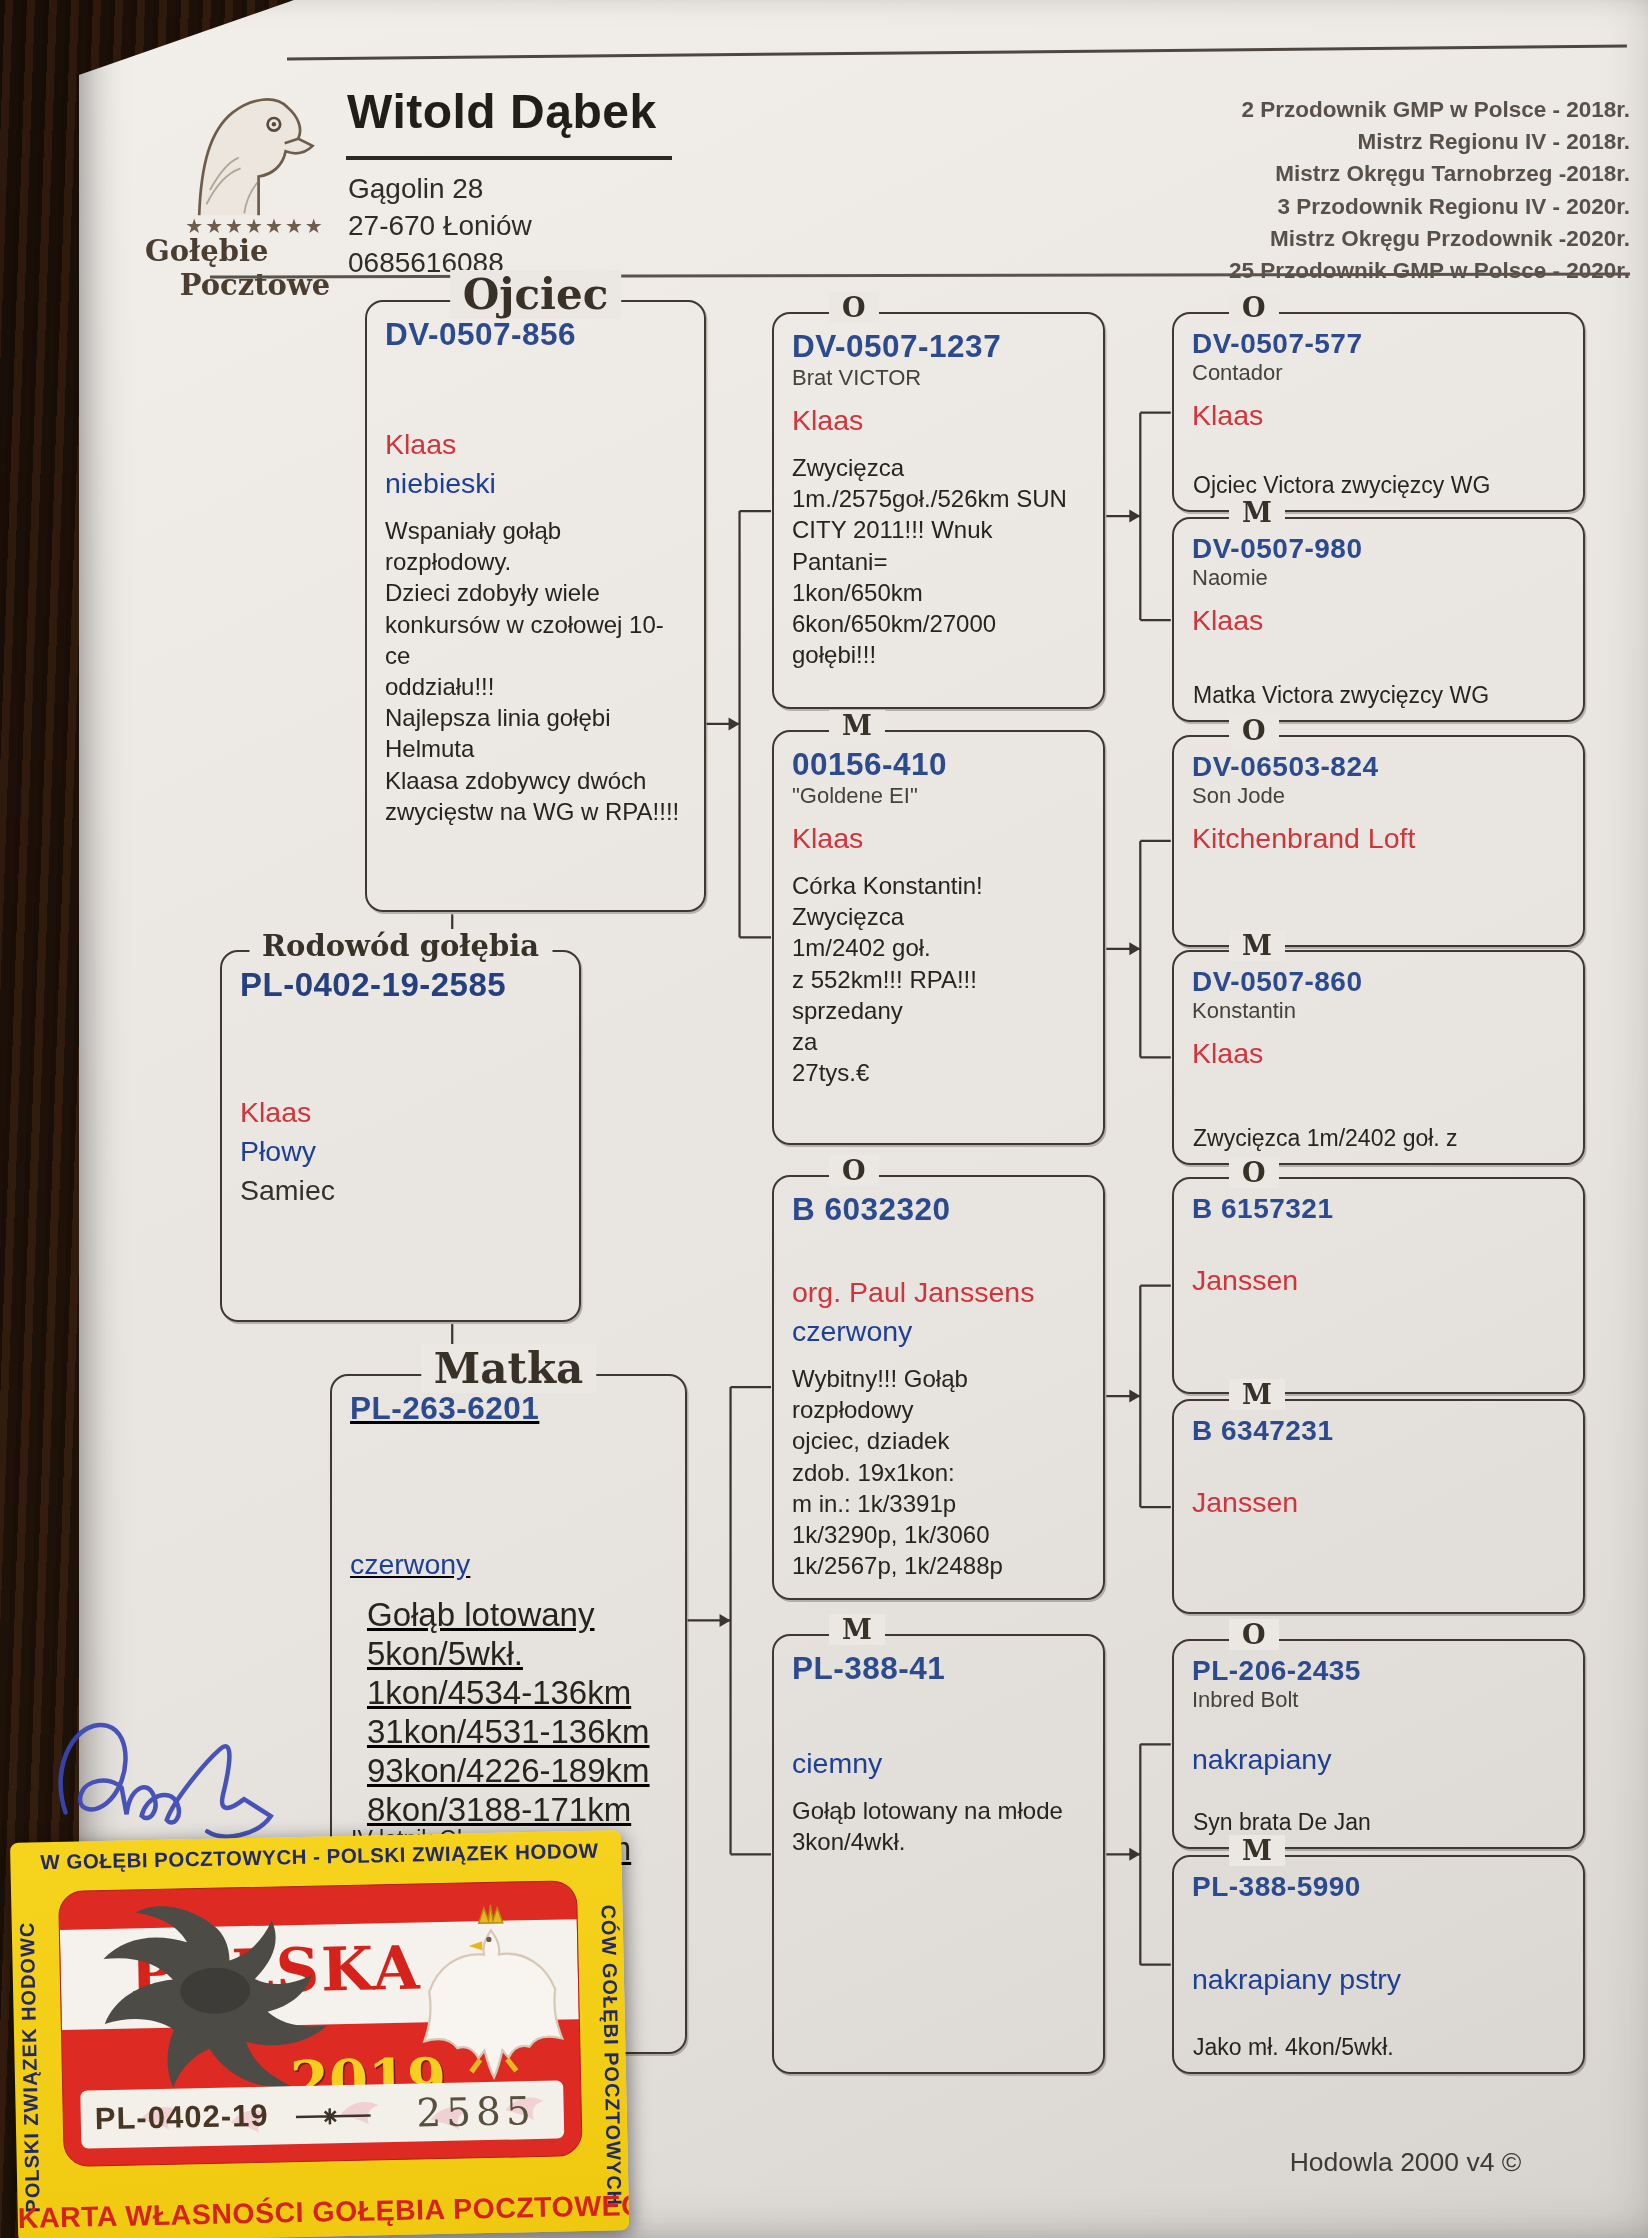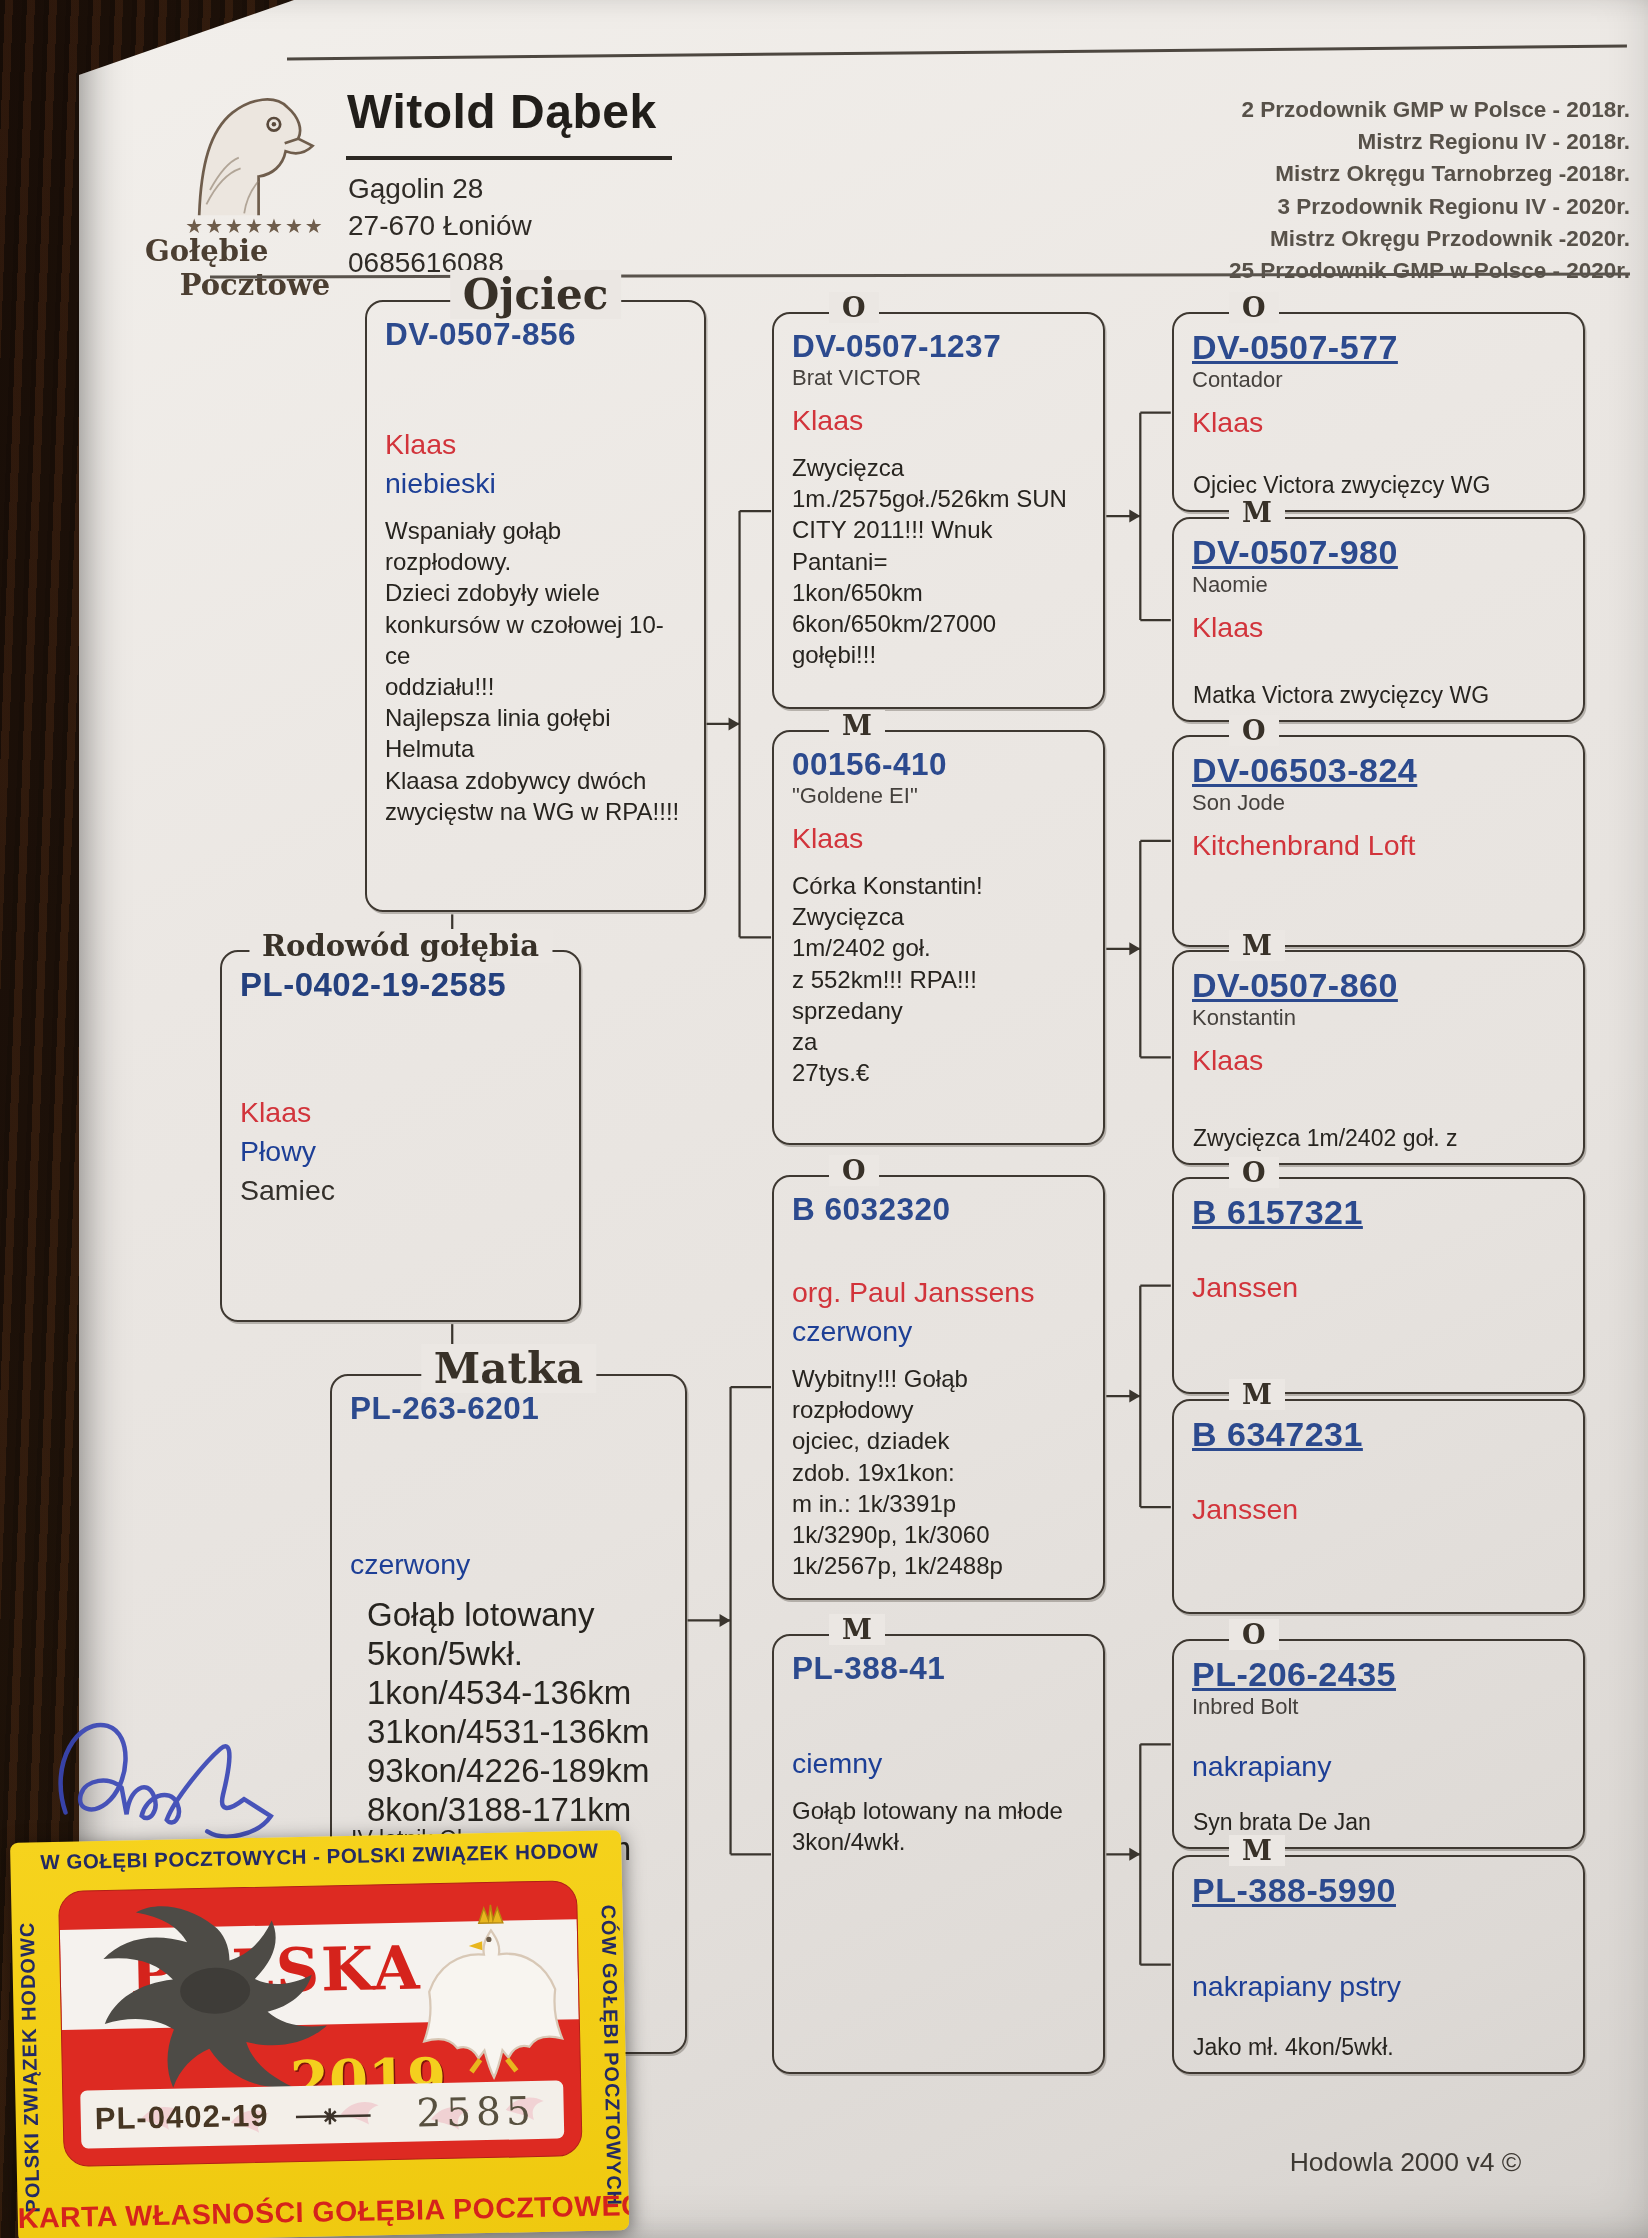--- a/index.html
+++ b/index.html
@@ -40,21 +40,21 @@
   .s-ring{font-weight:bold;font-size:31.5px;color:#2c4a8e;letter-spacing:0.5px;}
   .s-name{font-size:22px;color:#45413d;min-height:39px;}
   .s-strain{font-size:28.5px;color:#d2343b;min-height:39px;}
   .s-color{font-size:28.5px;color:#1d3f96;min-height:39px;}
   .s-sex{font-size:28.5px;color:#34302b;min-height:39px;}
   .s-desc{font-size:24px;color:#27241f;white-space:pre-line;line-height:1.30;margin-top:9px;}
   .s-note{position:absolute;left:19px;right:14px;bottom:11px;font-size:23px;color:#27241f;}
   
   .b-father {left:365px; top:300px; width:341px; height:612px;}
   .b-subject{left:220px; top:950px;width:361px; height:372px;}
-  .b-mother {left:330px; top:1374px;width:357px; height:680px;}
+  .b-mother {left:330px; top:1374px;width:357px; height:680px;text-decoration:underline;}
   .b-g3a{left:772px;top:312px; width:333px;height:397px;}
   .b-g3b{left:772px;top:730px;width:333px;height:415px;}
   .b-g3c{left:772px;top:1175px;width:333px;height:425px;}
   .b-g3d{left:772px;top:1634px;width:333px;height:440px;}
   .b-g4a{left:1172px;top:312px; width:413px;height:200px;}
   .b-g4b{left:1172px;top:517px;width:413px;height:205px;}
   .b-g4c{left:1172px;top:735px;width:413px;height:212px;}
   .b-g4d{left:1172px;top:950px;width:413px;height:215px;}
   .b-g4e{left:1172px;top:1177px;width:413px;height:217px;}
   .b-g4f{left:1172px;top:1399px;width:413px;height:215px;}
@@ -65,21 +65,21 @@
   .b-subject .s-ring{font-size:33px;color:#24407e;}
   .b-subject .s-name{min-height:92px;}
   .b-mother .s-name{min-height:75px;}
   .b-mother .s-strain{min-height:46px;}
   .b-mother .s-desc{font-size:33px;line-height:1.18;margin-left:17px;}
   .b-mother .s-note{bottom:199px;}
   .b-g3c .s-name{min-height:48px;}
   .b-g3d .s-color{margin-top:60px;}
   .b-g4g .s-color{margin-top:17px;}
   .b-g4h .s-color{margin-top:60px;}
-  .g4 .s-ring{font-size:34px;text-decoration:underline;}
+  .g4 .s-ring{font-size:28px;}
   
   #wires{position:absolute;left:0;top:0;width:1648px;height:2239px;pointer-events:none;}
   
   #sign{position:absolute;left:45px;top:1688px;width:290px;height:160px;transform:rotate(-2deg);}
   
   #sticker{position:absolute;left:10px;top:1843px;width:611px;height:400px;
            background:linear-gradient(175deg,#f6d31d,#efc90f);border-radius:8px;
            transform:rotate(-1.2deg);transform-origin:top left;
            box-shadow:2px 4px 19px rgba(0,0,0,.5);overflow:hidden;}
   .stk-top{position:absolute;left:30px;top:8px;width:550px;text-align:center;

